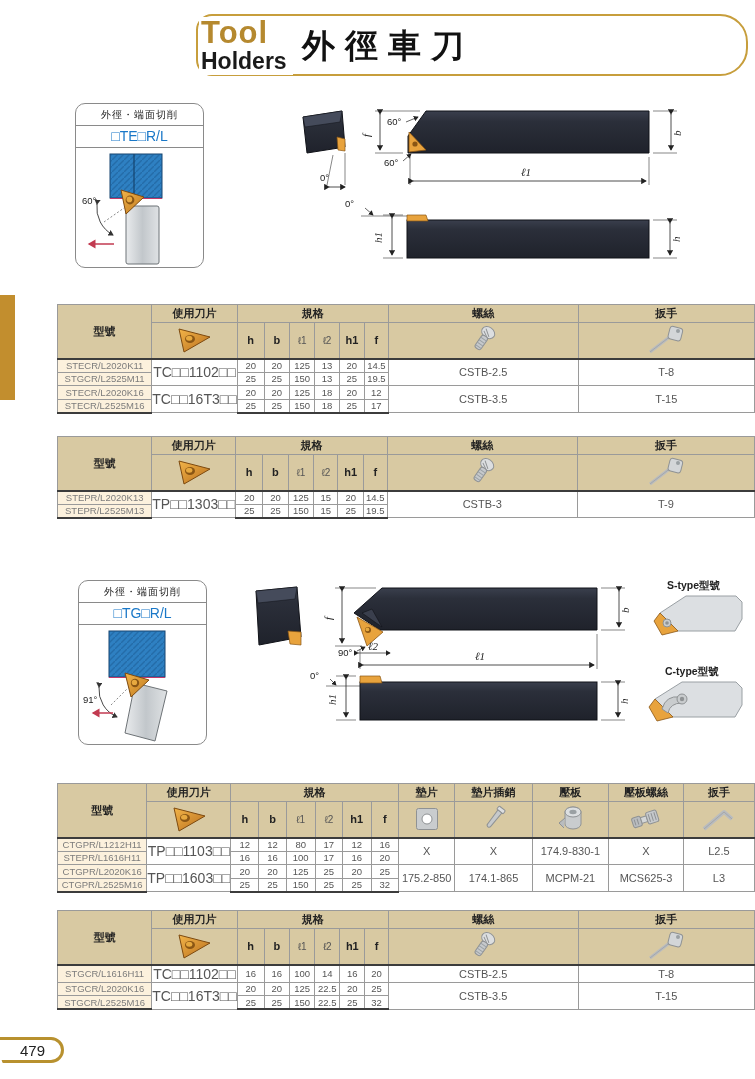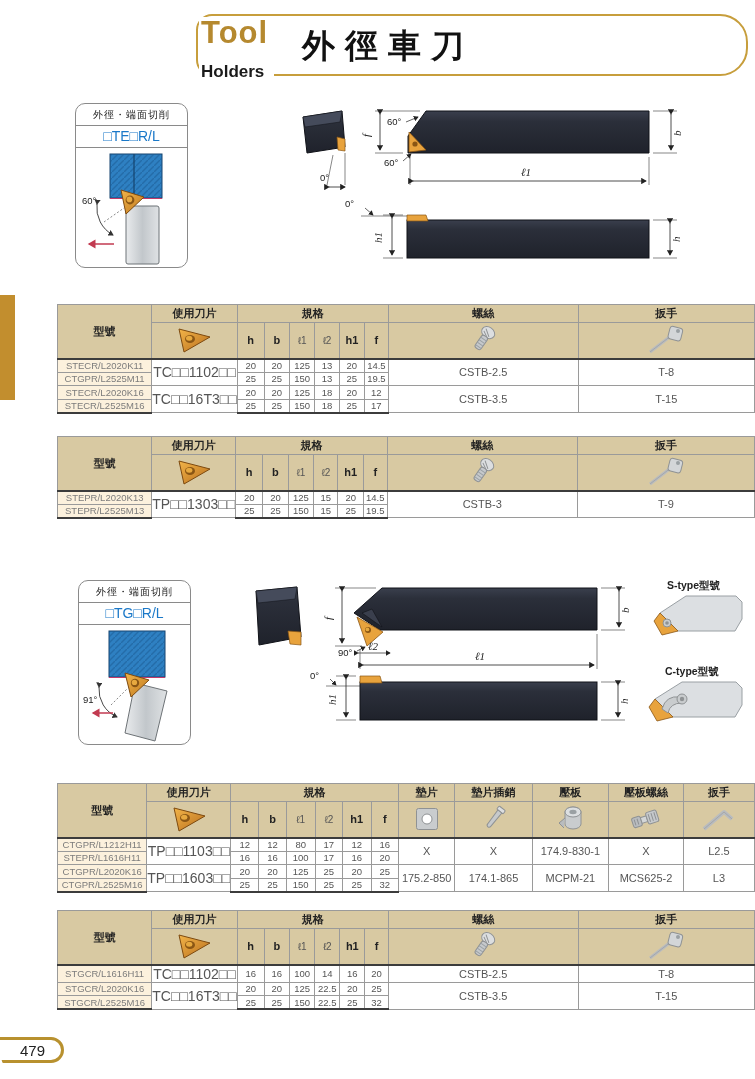--- a/index.html
+++ b/index.html
@@ -4,32 +4,32 @@
 <style>
   html,body{margin:0;padding:0;background:#ffffff;}
   body{font-family:"Liberation Sans",sans-serif;}
   .page{position:relative;width:755px;height:1079px;background:#fff;overflow:hidden;border-radius:28px;}
 
   
   .header-border{position:absolute;left:196px;top:14px;width:548px;height:58px;
     border:2px solid #c79e3c;border-radius:16px 28px 28px 16px;background:#fff;}
   .brand{position:absolute;left:199px;top:17px;background:#fff;padding:0 6px 2px 2px;line-height:1;}
   .brand-tool{font-size:31px;font-weight:bold;color:#b5892f;letter-spacing:1px;}
-  .brand-holders{font-size:17px;font-weight:bold;color:#1a1a1a;margin-top:15px;}
+  .brand-holders{font-size:23px;font-weight:bold;color:#1a1a1a;margin-top:2px;}
   .page-title{position:absolute;left:302px;top:24px;font-size:33px;font-weight:bold;color:#111;
     letter-spacing:10px;margin:0;text-align:right;}
 
   
   .gold-tab{position:absolute;left:0;top:295px;width:15px;height:105px;background:#c28e2e;}
   .page-pill{position:absolute;left:-22px;top:1037px;width:86px;height:26px;background:#fff;
     border:3px solid #b8912f;border-radius:15px;display:flex;align-items:center;justify-content:flex-end;
     padding-right:16px;box-sizing:border-box;font-size:15px;color:#222;}
 
   
-  .panel{position:absolute;width:113px;border:1.5px solid #8a8a8a;border-radius:10px;background:#fff;
+  .panel{position:absolute;width:129px;border:1.5px solid #8a8a8a;border-radius:10px;background:#fff;
     overflow:hidden;box-sizing:border-box;}
   .panel-title{height:21px;line-height:21px;text-align:center;font-size:10px;letter-spacing:1px;
     color:#222;border-bottom:1px solid #8a8a8a;white-space:nowrap;}
   .panel-code{height:21px;line-height:21px;text-align:center;font-size:14px;font-weight:normal;
     color:#1a78c8;border-bottom:1px solid #8a8a8a;}
   .panel-diagram{display:block;}
 
   .drawing{position:absolute;}
 
   
@@ -244,21 +244,21 @@
             <td class="td-spec">20</td>
             <td class="td-spec">20</td>
             <td class="td-spec">125</td>
             <td class="td-spec">13</td>
             <td class="td-spec">20</td>
             <td class="td-spec">14.5</td>
             <td rowspan="2" class="td-tail">CSTB-2.5</td>
             <td rowspan="2" class="td-tail">T-8</td>
           </tr>
           <tr>
-            <td class="td-model">CTGPR/L2525M11</td>
+            <td class="td-model">STGCR/L2525M11</td>
             <td class="td-spec">25</td>
             <td class="td-spec">25</td>
             <td class="td-spec">150</td>
             <td class="td-spec">13</td>
             <td class="td-spec">25</td>
             <td class="td-spec">19.5</td>
           </tr>
           <tr>
             <td class="td-model">STECR/L2020K16</td>
             <td rowspan="2" class="td-insert">TC□□16T3□□</td>
@@ -578,21 +578,21 @@
             <td rowspan="2" class="td-insert">TP□□1603□□</td>
             <td class="td-spec">20</td>
             <td class="td-spec">20</td>
             <td class="td-spec">125</td>
             <td class="td-spec">25</td>
             <td class="td-spec">20</td>
             <td class="td-spec">25</td>
             <td rowspan="2" class="td-tail">175.2-850</td>
             <td rowspan="2" class="td-tail">174.1-865</td>
             <td rowspan="2" class="td-tail">MCPM-21</td>
-            <td rowspan="2" class="td-tail">MCS625-2</td>
+            <td rowspan="2" class="td-tail">MCS625-3</td>
             <td rowspan="2" class="td-tail">L3</td>
           </tr>
           <tr>
             <td class="td-model">CTGPR/L2525M16</td>
             <td class="td-spec">25</td>
             <td class="td-spec">25</td>
             <td class="td-spec">150</td>
             <td class="td-spec">25</td>
             <td class="td-spec">25</td>
             <td class="td-spec">32</td>

